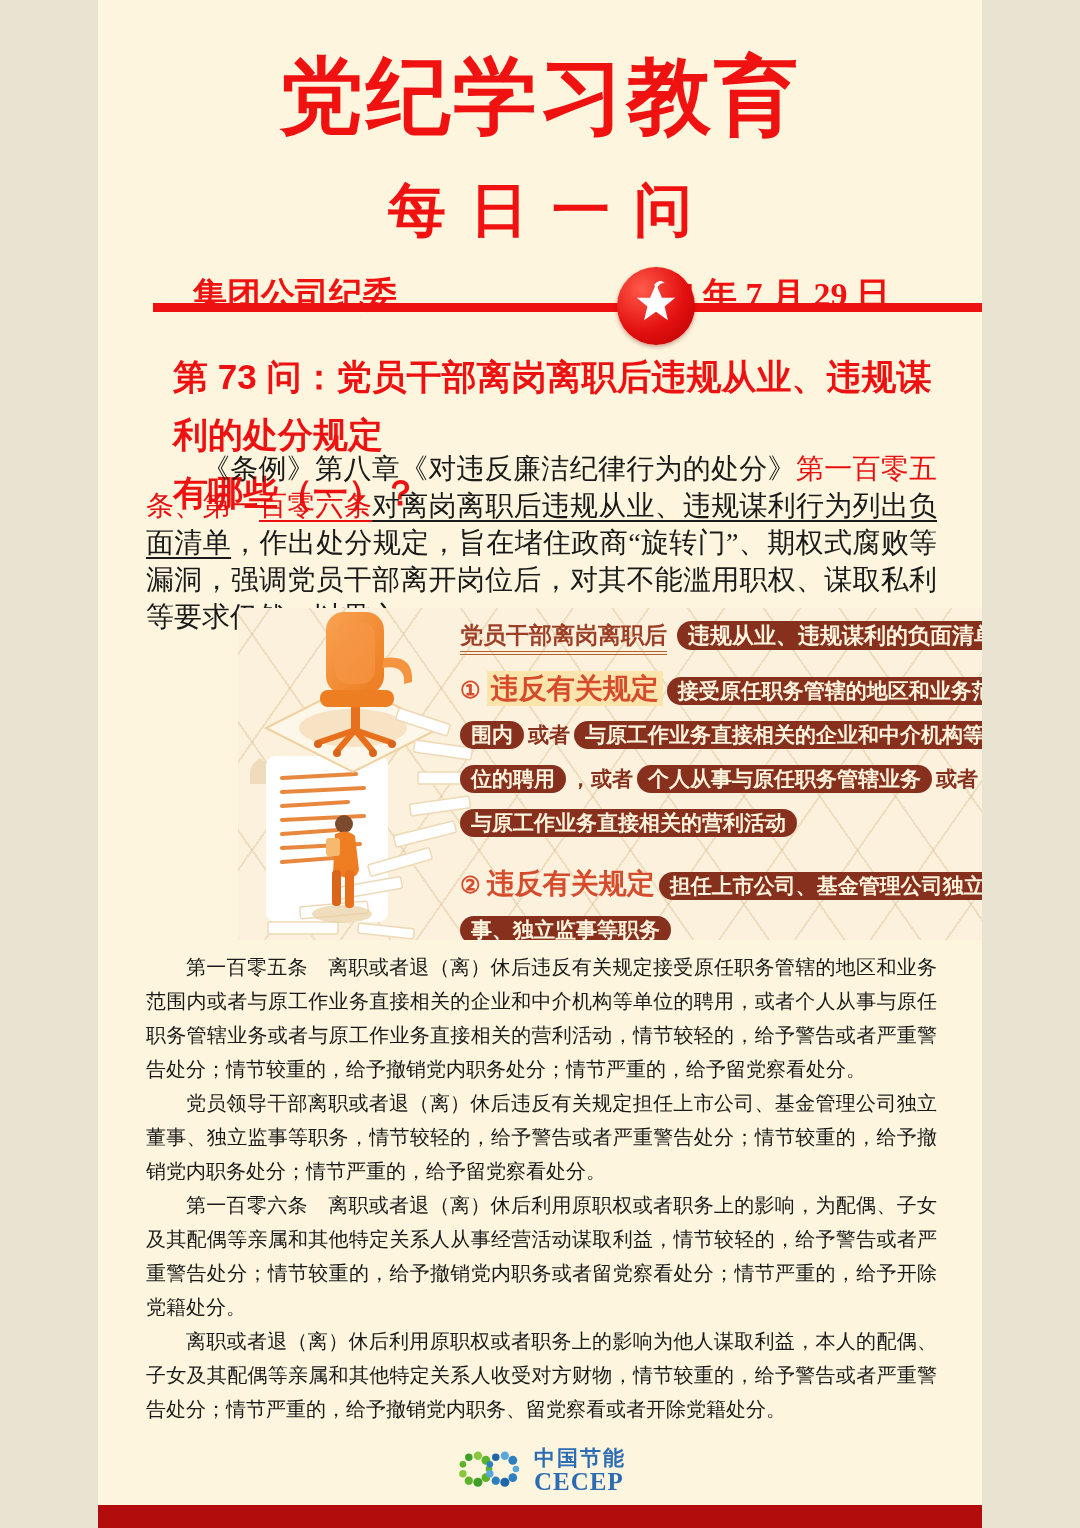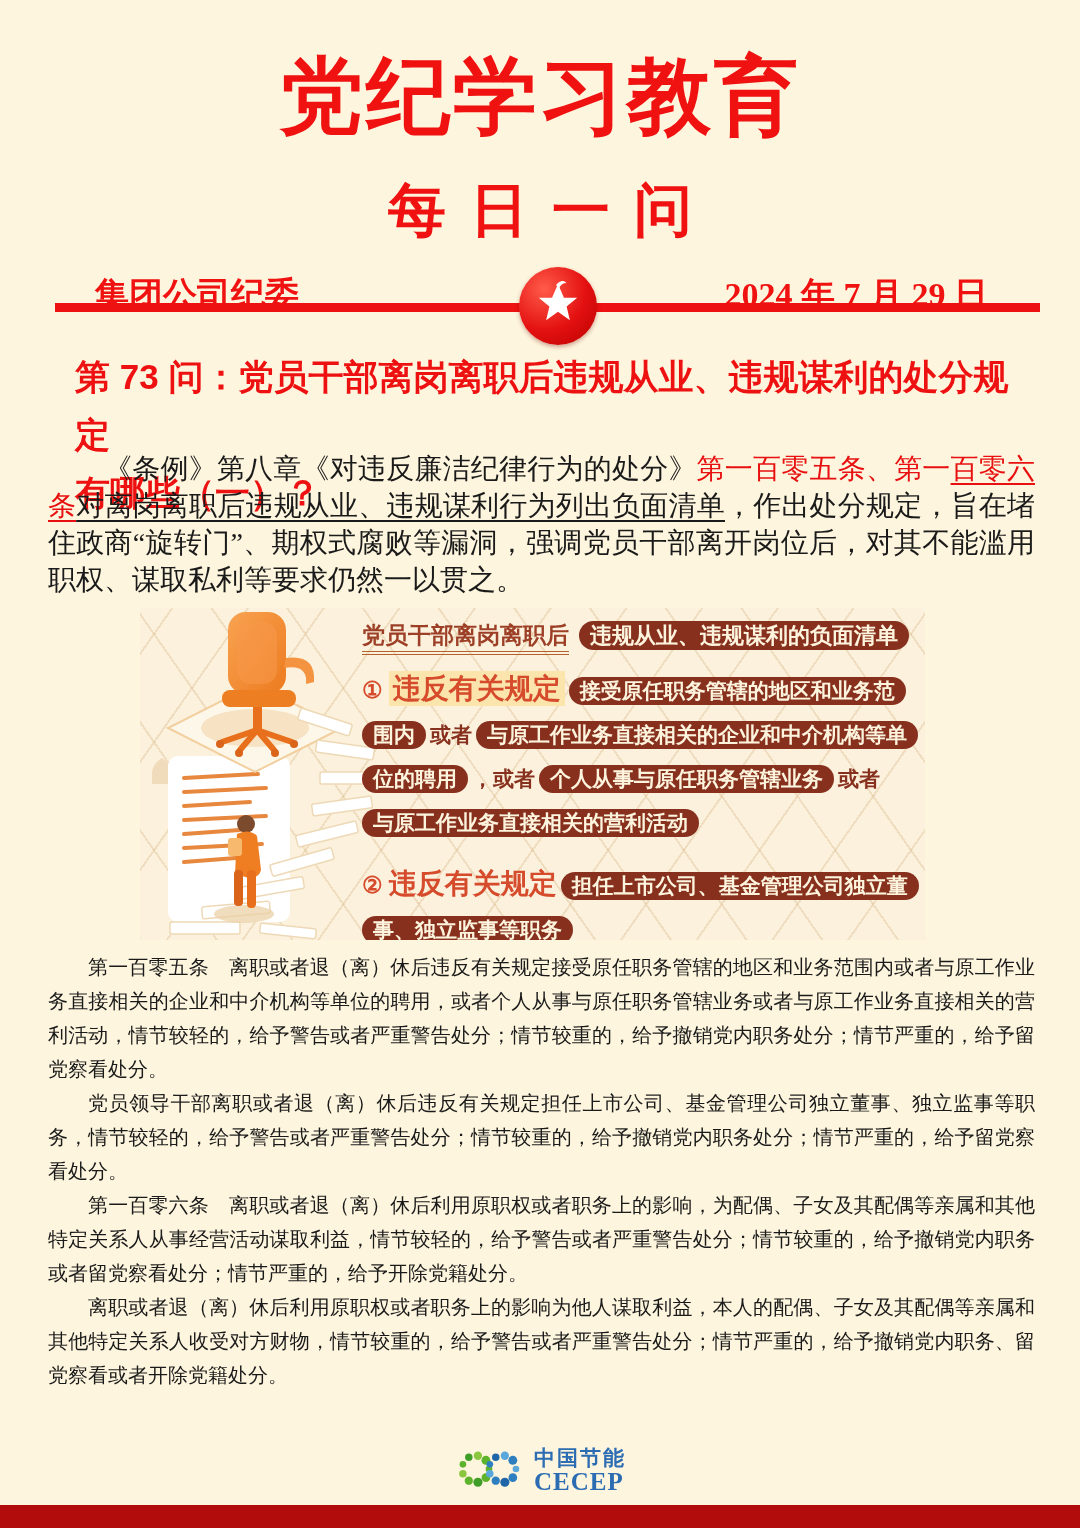--- a/index.html
+++ b/index.html
@@ -1,17 +1,17 @@
 <!DOCTYPE html>
 <html><head>
 <meta charset="utf-8">
 <style>
   html,body{margin:0;padding:0;background:#e9e4d2;}
   .page{
-    position:relative; width:1080px; height:1528px; margin:0 auto;
+    position:relative; width:884px; height:1528px; margin:0 auto;
     background:#fdf5dd; overflow:hidden;
     font-family:"Liberation Serif","DejaVu Serif",serif;
   }
   
   .main-title{
     position:absolute; top:50px; left:0; right:0; margin:0;
     text-align:center; color:#f01111;
     font:bold 84px/1.1 "Liberation Sans","DejaVu Sans",sans-serif;
     letter-spacing:3px;
   }

